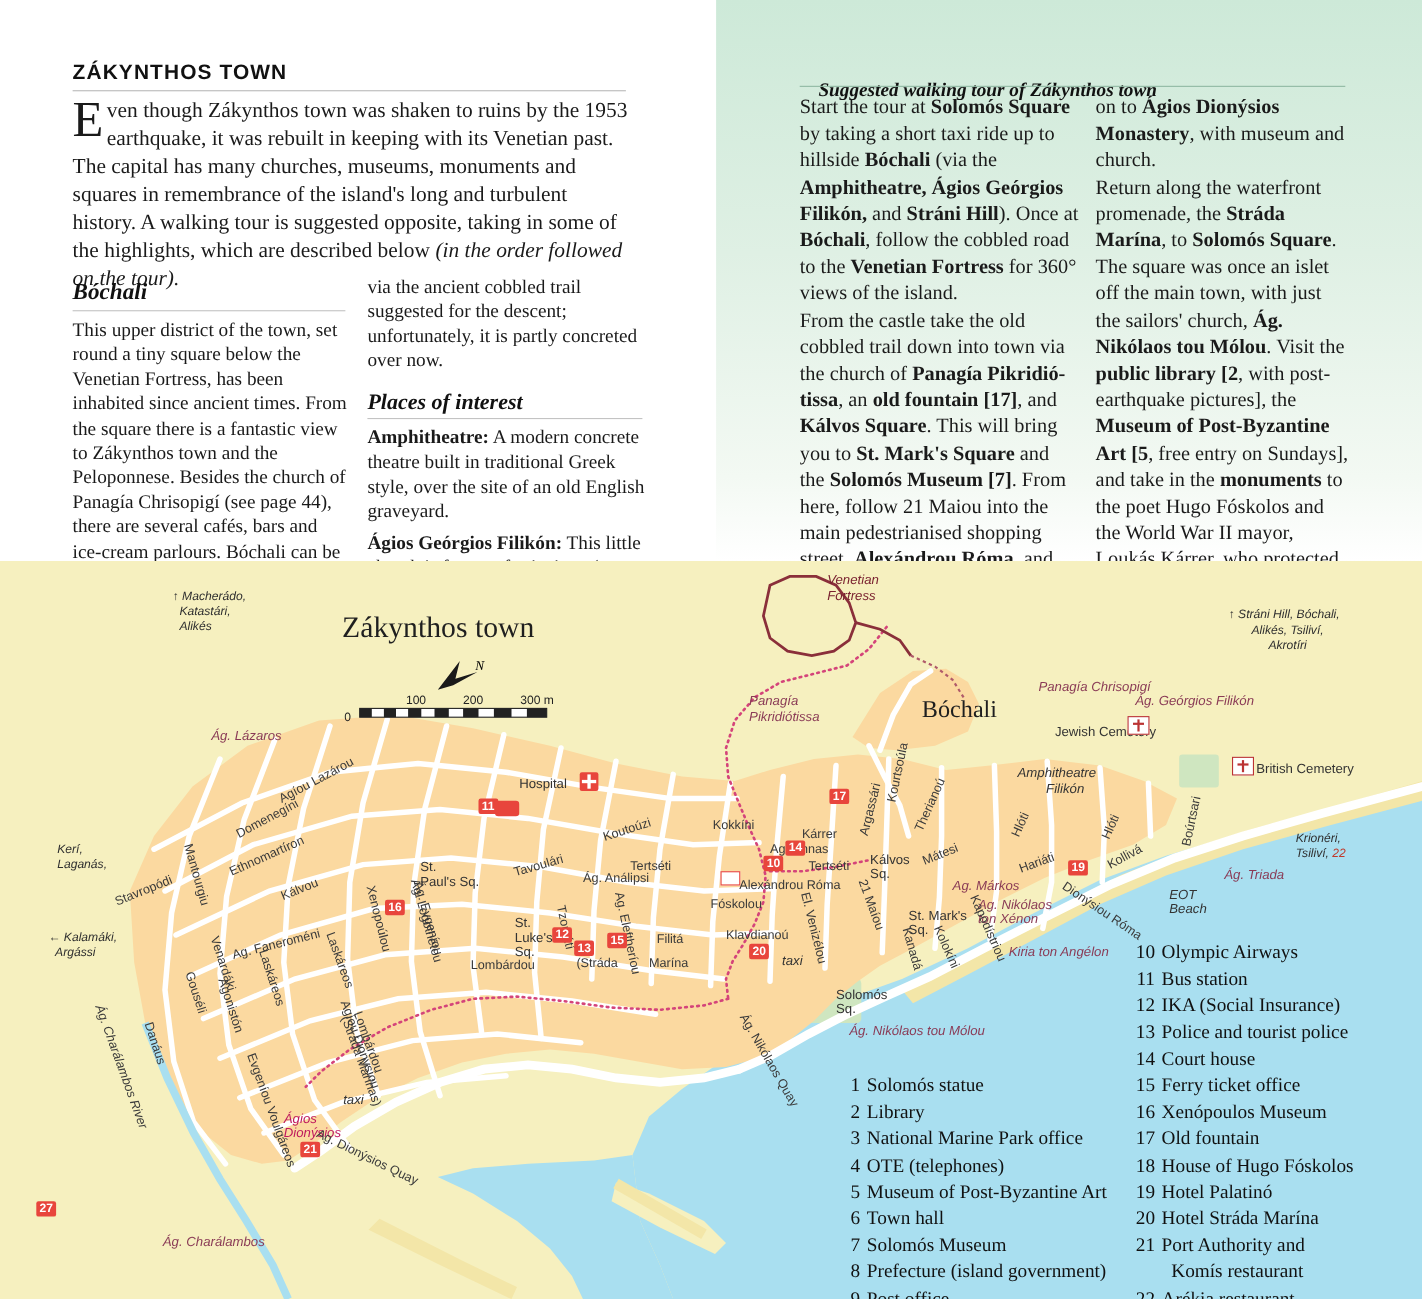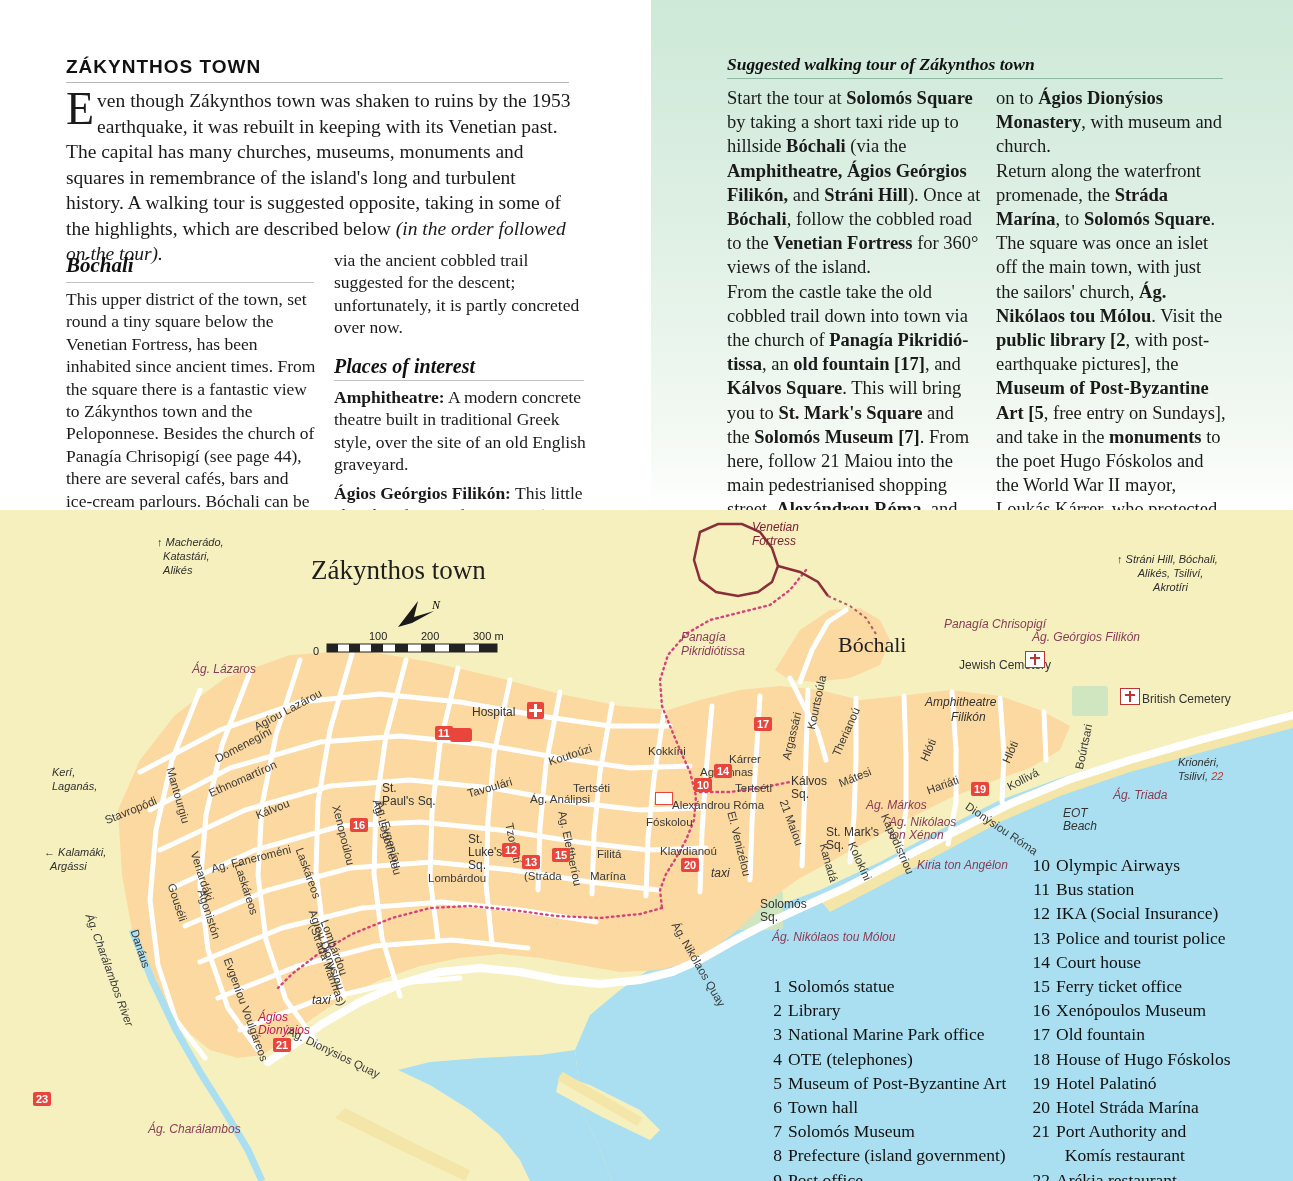--- a/index.html
+++ b/index.html
@@ -46,21 +46,21 @@
     font-size:20px;margin:16px 0 3px 0;color:#111;
   }
   .col-right .hr{width:250px;height:1px;background:#c3c3c3;margin:2px 0 5px 0;}
   .poi p{margin:0 0 6px 0;}
   .poi b{font-weight:bold;}
 
   
   .tour-title{
     position:absolute;left:727px;top:54px;width:500px;
     font-family:"Liberation Serif", serif;font-weight:bold;font-style:italic;
-    font-size:17.5px;margin:0;color:#111;
+    font-size:17.5px;margin:17px;color:#111;
   }
   .rule3{position:absolute;left:727px;top:78px;width:496px;height:1px;background:#8fb9a2;}
   .tcol{position:absolute;top:86px;font-size:18.5px;line-height:24.2px;}
   .tcol.a{left:727px;width:254px;}
   .tcol.b{left:996px;width:232px;}
   .tcol b{font-weight:bold;}
 
   
   .map{position:absolute;left:0;top:510px;width:1293px;height:671px;background:#f6f0bf;overflow:hidden;
        font-family:"Liberation Sans", sans-serif;}
@@ -353,21 +353,21 @@
   <div class="num-box" style="left:350px;top:308px;">16</div>
   <div class="num-box" style="left:502px;top:333px;">12</div>
   <div class="num-box" style="left:522px;top:345px;">13</div>
   <div class="num-box" style="left:552px;top:338px;">15</div>
   <div class="num-box" style="left:694px;top:268px;">10</div>
   <div class="num-box" style="left:714px;top:254px;">14</div>
   <div class="num-box" style="left:754px;top:207px;">17</div>
   <div class="num-box" style="left:971px;top:272px;">19</div>
   <div class="num-box" style="left:681px;top:348px;">20</div>
   <div class="num-box" style="left:273px;top:528px;">21</div>
-  <div class="num-box" style="left:33px;top:582px;">23</div>
+  <div class="num-box" style="left:33px;top:582px;">27</div>
 
   <div class="key" style="left:760px;top:464px;">
       <span class="kl"><span class="n">1</span>Solomós statue</span>
       <span class="kl"><span class="n">2</span>Library</span>
       <span class="kl"><span class="n">3</span>National Marine Park office</span>
       <span class="kl"><span class="n">4</span>OTE (telephones)</span>
       <span class="kl"><span class="n">5</span>Museum of Post-Byzantine Art</span>
       <span class="kl"><span class="n">6</span>Town hall</span>
       <span class="kl"><span class="n">7</span>Solomós Museum</span>
       <span class="kl"><span class="n">8</span>Prefecture (island government)</span>

